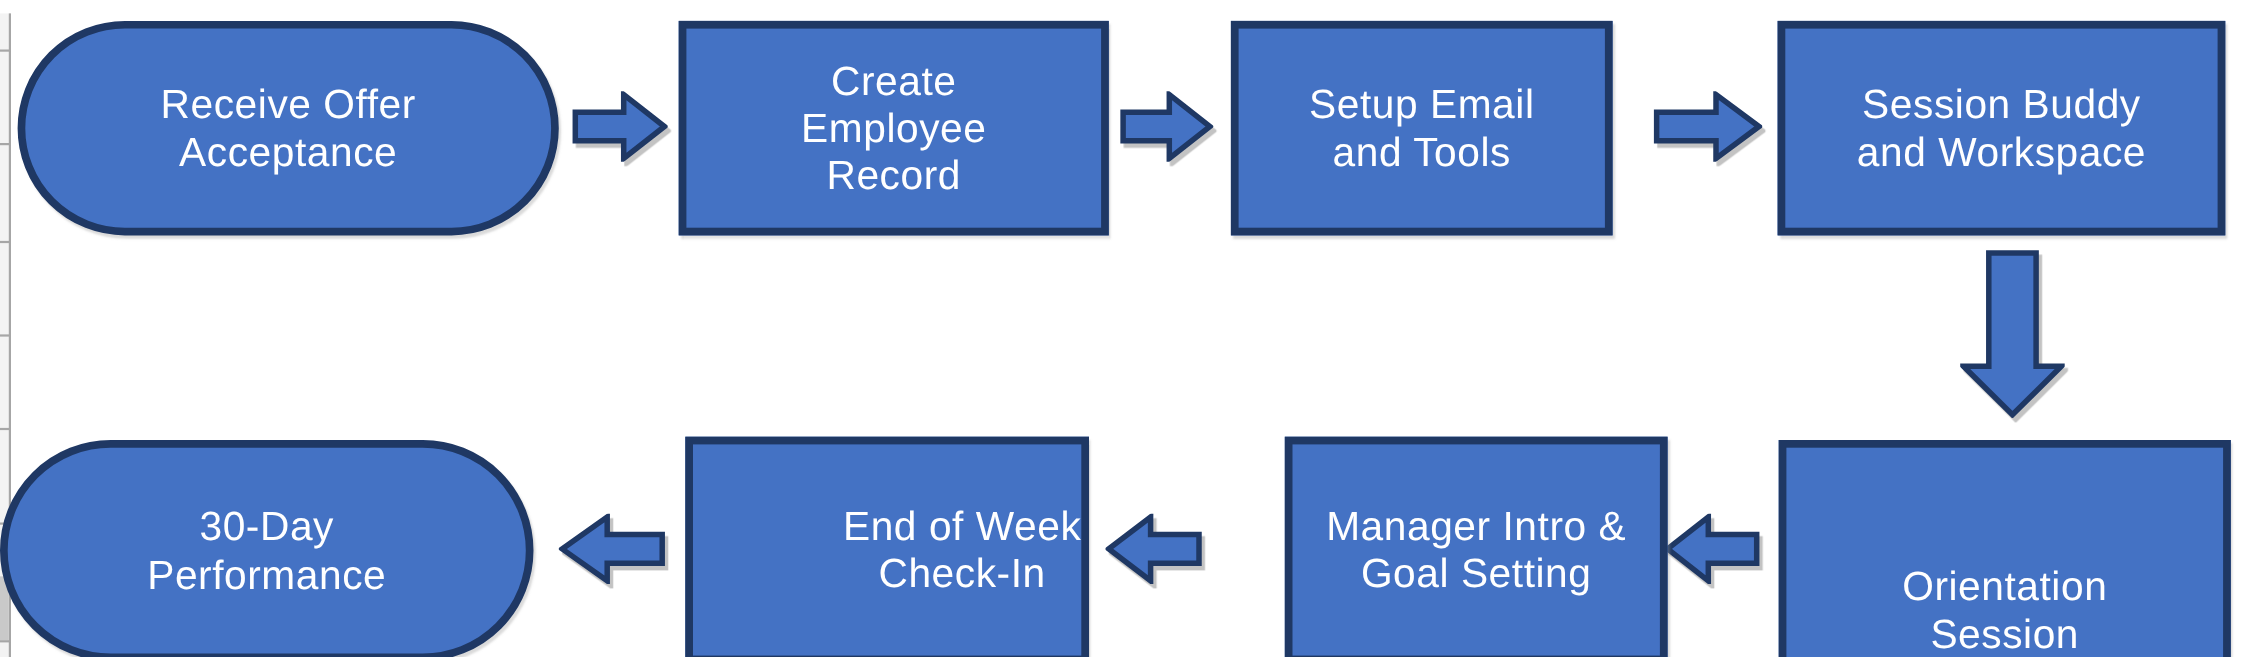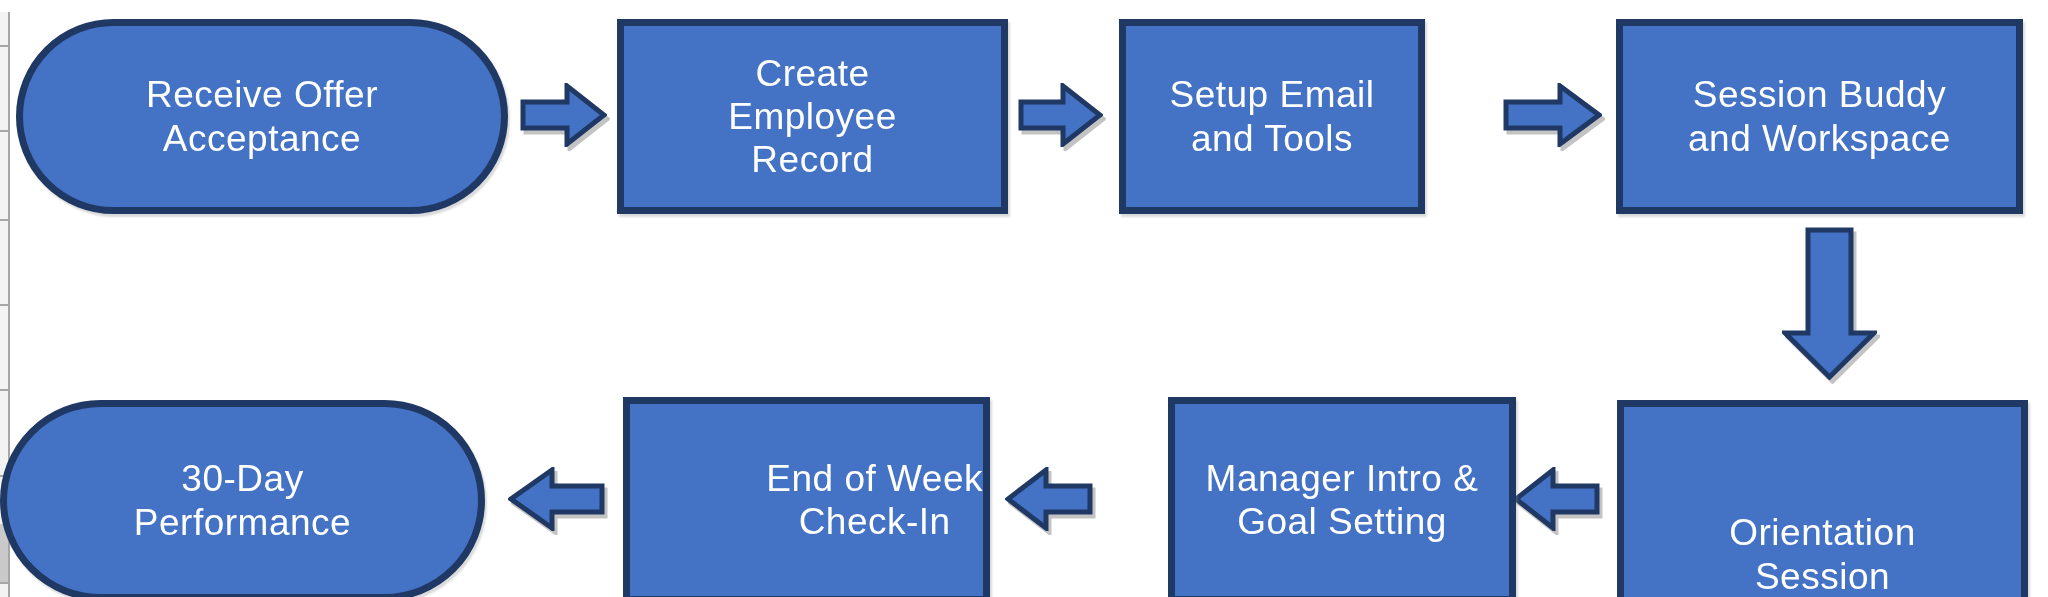--- a/index.html
+++ b/index.html
@@ -57,21 +57,21 @@
     text-align: center;
     color: #ffffff;
     font-size: 37px;
     line-height: 1.17;
     letter-spacing: 0.5px;
   }
 
   
   #n0 { left: 16px;   top: 7px;   width: 492px; height: 195px; }
   #n1 { left: 617px;  top: 7px;   width: 391px; height: 195px; }
-  #n2 { left: 1119px; top: 7px;   width: 306px; height: 195px; }
+  #n2 { left: 1119px; top: 7px;   width: 347px; height: 195px; }
   #n3 { left: 1616px; top: 7px;   width: 407px; height: 195px; }
   #n4 { left: 1617px; top: 388px; width: 411px; height: 205px; align-items: flex-end; }
   #n5 { left: 1168px; top: 385px; width: 348px; height: 206px; }
   #n6 { left: 623px;  top: 385px; width: 367px; height: 206px; justify-content: flex-end; }
   #n7 { left: 0;   top: 388px; width: 485px; height: 201px; justify-content: center; }
 
   
   .connector {
     position: absolute;
     z-index: 1;

